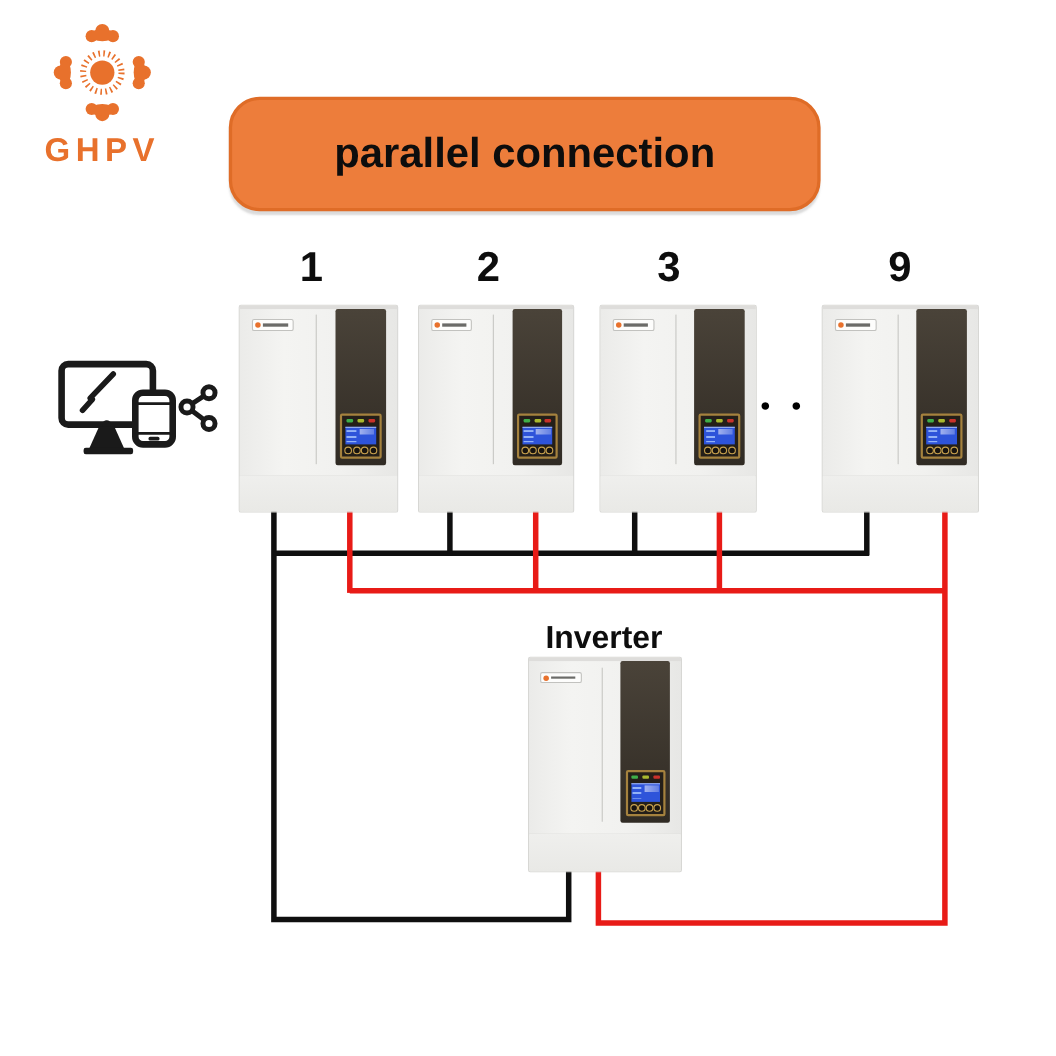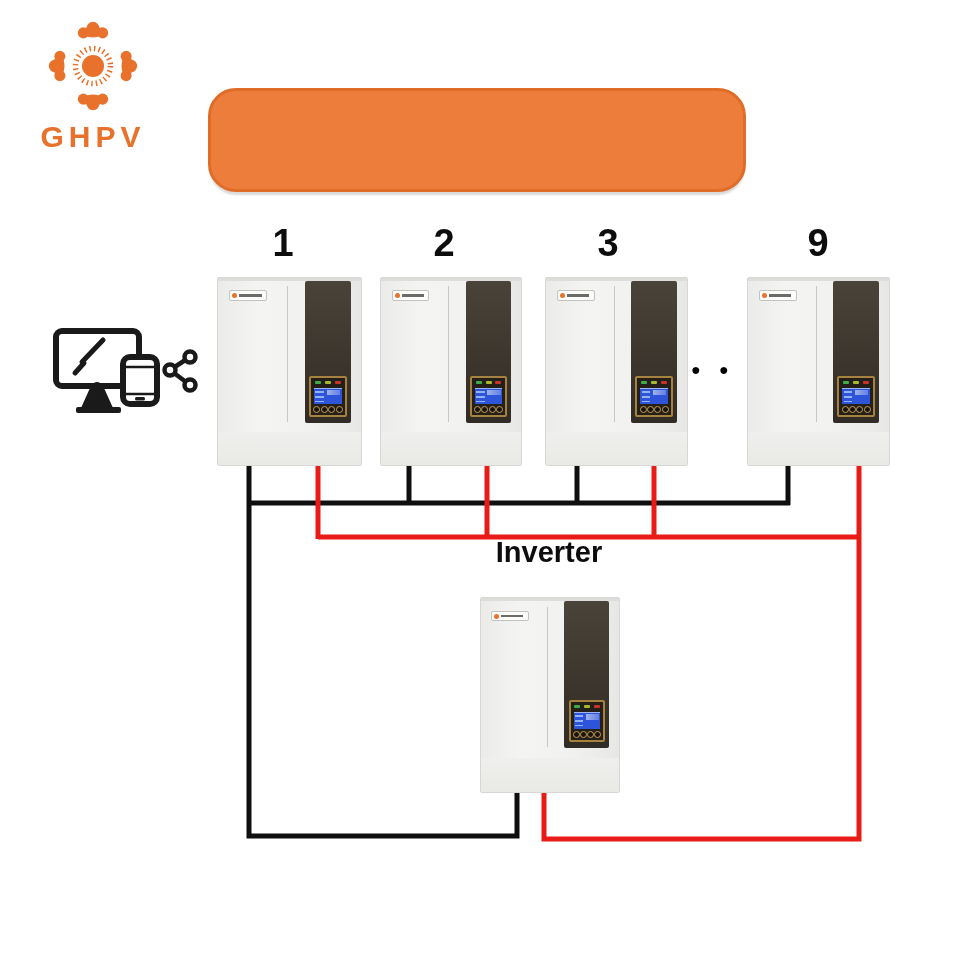--- a/index.html
+++ b/index.html
@@ -18,21 +18,21 @@
           display:flex;flex-direction:column;align-items:center;justify-content:center;
           box-shadow:0 4px 2px -1px rgba(150,150,150,.35);}
   .banner-line{font-size:38px;line-height:45px;font-weight:bold;color:#0d0d0d;white-space:nowrap;}
 
   
   .num-label{position:absolute;top:222px;transform:translateX(-50%);
              font-size:38px;font-weight:bold;color:#0d0d0d;}
   .num-1{left:283px;} .num-2{left:444px;} .num-3{left:608px;} .num-16{left:818px;}
   .ellipsis{position:absolute;left:691px;top:361px;font-size:16px;letter-spacing:7px;
             color:#000;white-space:nowrap;}
-  .inverter-label{position:absolute;left:549px;top:536px;transform:translateX(-50%);
+  .inverter-label{position:absolute;left:549px;top:564px;transform:translateX(-50%);
                   font-size:29px;font-weight:bold;color:#0d0d0d;}
 
   
   .wires{position:absolute;left:0;top:0;width:960px;height:960px;z-index:1;}
 
   
   .unit{position:absolute;z-index:2;background:linear-gradient(90deg,#ebebe9,#f4f4f2 28%,#f1f1ef 65%,#e7e7e5);
         border:1px solid #d7d7d4;border-radius:2px;box-sizing:border-box;}
   .unit-pos-1{left:217px;top:277px;width:145px;height:189px;}
   .unit-pos-2{left:380px;top:277px;width:142px;height:189px;}
@@ -101,20 +101,21 @@
             <circle cx="39.5" cy="14" r="6"></circle>
             <circle cx="60.5" cy="14" r="6"></circle>
             <ellipse cx="50" cy="13" rx="12" ry="6"></ellipse>
         </g>
       </g>
     </svg>
     <span class="logo-text">GHPV</span>
   </div>
 
   <div class="banner">
+    <span class="banner-line">parallel connection</span>
   </div>
 
   <span class="num-label num-1">1</span>
   <span class="num-label num-2">2</span>
   <span class="num-label num-3">3</span>
   <span class="num-label num-16">9</span>
 
   <span class="ellipsis">● ● ●</span>
 
   <svg class="devices" viewBox="0 0 160 100">

